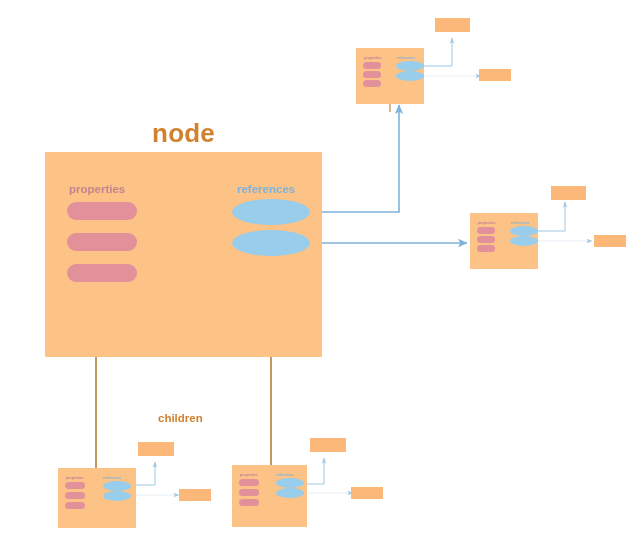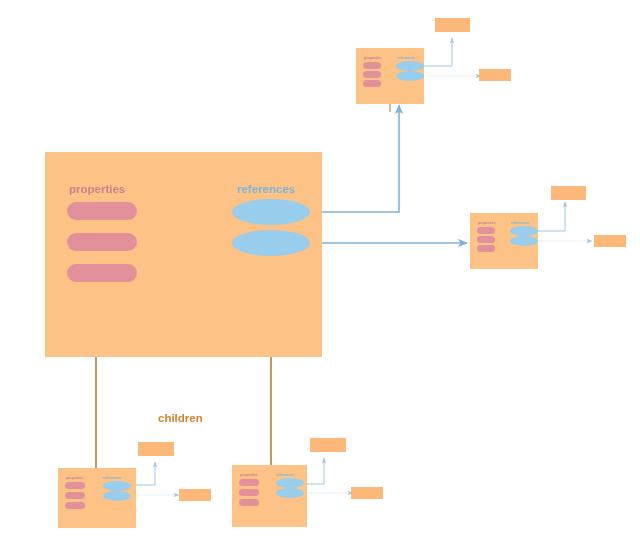--- a/index.html
+++ b/index.html
@@ -154,20 +154,21 @@
     <path d="M 538 231 L 565 231 L 565 202" fill="none" stroke="#9fc6e2" stroke-width="1" marker-end="url(#arrow-blue-sm)"></path>
     <path d="M 538 241 L 592 241" fill="none" stroke="#e7eff6" stroke-width="1" marker-end="url(#arrow-blue-sm)"></path>
 
     <path d="M 118 485 L 155 485 L 155 462" fill="none" stroke="#9fc6e2" stroke-width="1" marker-end="url(#arrow-blue-sm)"></path>
     <path d="M 118 495 L 179 495" fill="none" stroke="#e7eff6" stroke-width="1" marker-end="url(#arrow-blue-sm)"></path>
 
     <path d="M 296 484 L 324 484 L 324 458" fill="none" stroke="#9fc6e2" stroke-width="1" marker-end="url(#arrow-blue-sm)"></path>
     <path d="M 296 493 L 353 493" fill="none" stroke="#e7eff6" stroke-width="1" marker-end="url(#arrow-blue-sm)"></path>
   </svg>
 
+  <div id="main-title">node</div>
 
   <div id="main-node" class="node-box"></div>
 
   <div id="main-properties-label">properties</div>
   <div id="main-references-label">references</div>
 
   <div class="prop-bar" style="top:202px"></div>
   <div class="prop-bar" style="top:233px"></div>
   <div class="prop-bar" style="top:264px"></div>
 

